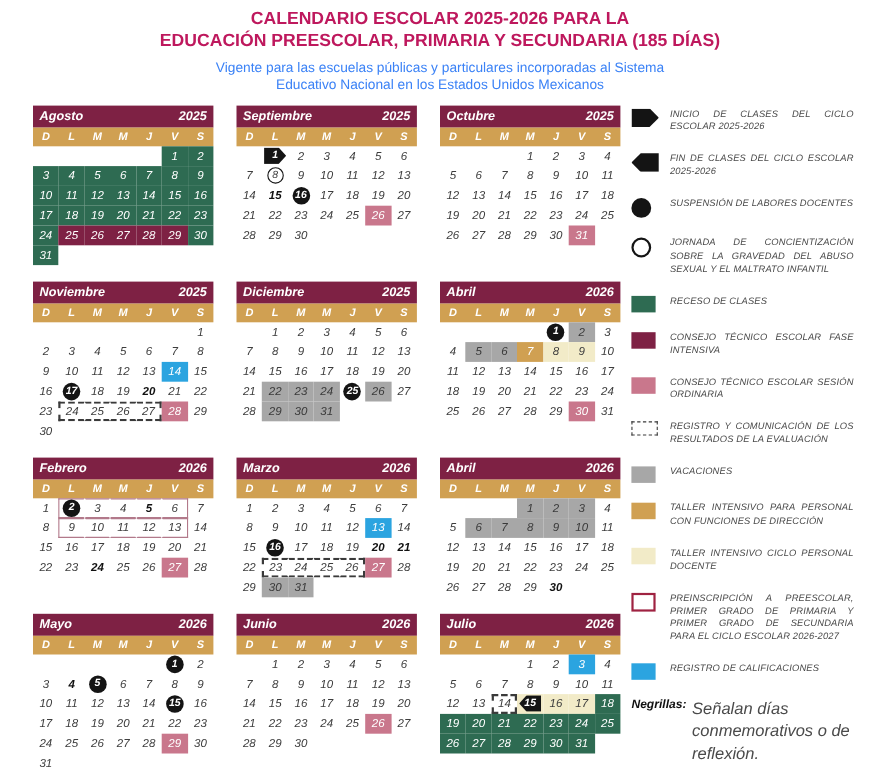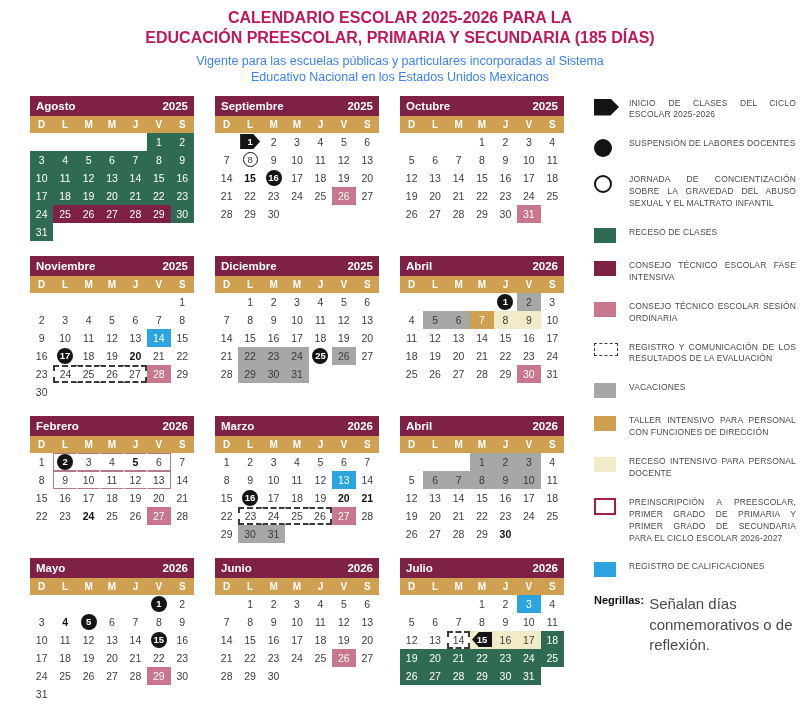--- a/index.html
+++ b/index.html
@@ -1,21 +1,21 @@
 <!DOCTYPE html>
 <html><head>
 <meta charset="utf-8">
 <style>
   html,body{margin:0;padding:0;background:#fff;}
   .page{width:800px;height:712px;background:#fff;overflow:hidden;
         font-family:"Liberation Sans",sans-serif;position:relative;}
   header{padding-top:8px;text-align:center;}
   .title{font-size:16px;font-weight:bold;color:#be185d;line-height:1.25;}
   .subtitle{margin-top:5px;font-size:12.5px;color:#3b82f6;line-height:1.3;}
-  .main{display:flex;margin-left:30px;margin-top:10px;gap:30px;}
+  .main{display:flex;margin-left:30px;margin-top:10px;gap:10px;font-style:italic;}
   .months{display:grid;grid-template-columns:repeat(3,164px);column-gap:21px;
           row-gap:15px;align-items:start;}
   .month{width:164px;}
   .m-head{background:#7e2144;color:#fff;height:20px;display:flex;
           justify-content:space-between;align-items:center;padding:0 6px;
           font-size:11.5px;font-weight:bold;box-sizing:border-box;}
   .m-dow{background:#d0a052;height:17px;display:grid;grid-template-columns:repeat(7,1fr);}
   .m-dow span{color:#fff;font-weight:bold;font-size:10px;display:flex;
               align-items:center;justify-content:center;}
   .m-grid{display:grid;grid-template-columns:repeat(7,1fr);}
@@ -711,20 +711,24 @@
           </div>
         </div>
       </div>
     <aside class="legend">
       <div>
           <div class="l-item">
             <span class="l-ic ic-flag-start"></span>
             <span class="l-tx">INICIO DE CLASES DEL CICLO ESCOLAR 2025-2026</span>
           </div>
           <div class="l-item">
+            <span class="l-ic ic-flag-end"></span>
+            <span class="l-tx">FIN DE CLASES DEL CICLO ESCOLAR 2025-2026</span>
+          </div>
+          <div class="l-item">
             <span class="l-ic ic-circle-filled"></span>
             <span class="l-tx">SUSPENSIÓN DE LABORES DOCENTES</span>
           </div>
           <div class="l-item">
             <span class="l-ic ic-circle-open"></span>
             <span class="l-tx">JORNADA DE CONCIENTIZACIÓN SOBRE LA GRAVEDAD DEL ABUSO SEXUAL Y EL MALTRATO INFANTIL</span>
           </div>
           <div class="l-item">
             <span class="l-ic ic-swatch-green"></span>
             <span class="l-tx">RECESO DE CLASES</span>
@@ -744,21 +748,21 @@
           <div class="l-item">
             <span class="l-ic ic-swatch-gray"></span>
             <span class="l-tx">VACACIONES</span>
           </div>
           <div class="l-item">
             <span class="l-ic ic-swatch-gold"></span>
             <span class="l-tx">TALLER INTENSIVO PARA PERSONAL CON FUNCIONES DE DIRECCIÓN</span>
           </div>
           <div class="l-item">
             <span class="l-ic ic-swatch-cream"></span>
-            <span class="l-tx">RECESO INTENSIVO PARA PERSONAL DOCENTE</span>
+            <span class="l-tx">TALLER INTENSIVO CICLO PERSONAL DOCENTE</span>
           </div>
           <div class="l-item">
             <span class="l-ic ic-swatch-outline"></span>
             <span class="l-tx">PREINSCRIPCIÓN A PREESCOLAR, PRIMER GRADO DE PRIMARIA Y PRIMER GRADO DE SECUNDARIA PARA EL CICLO ESCOLAR 2026-2027</span>
           </div>
           <div class="l-item">
             <span class="l-ic ic-swatch-blue"></span>
             <span class="l-tx">REGISTRO DE CALIFICACIONES</span>
           </div>
         </div>

